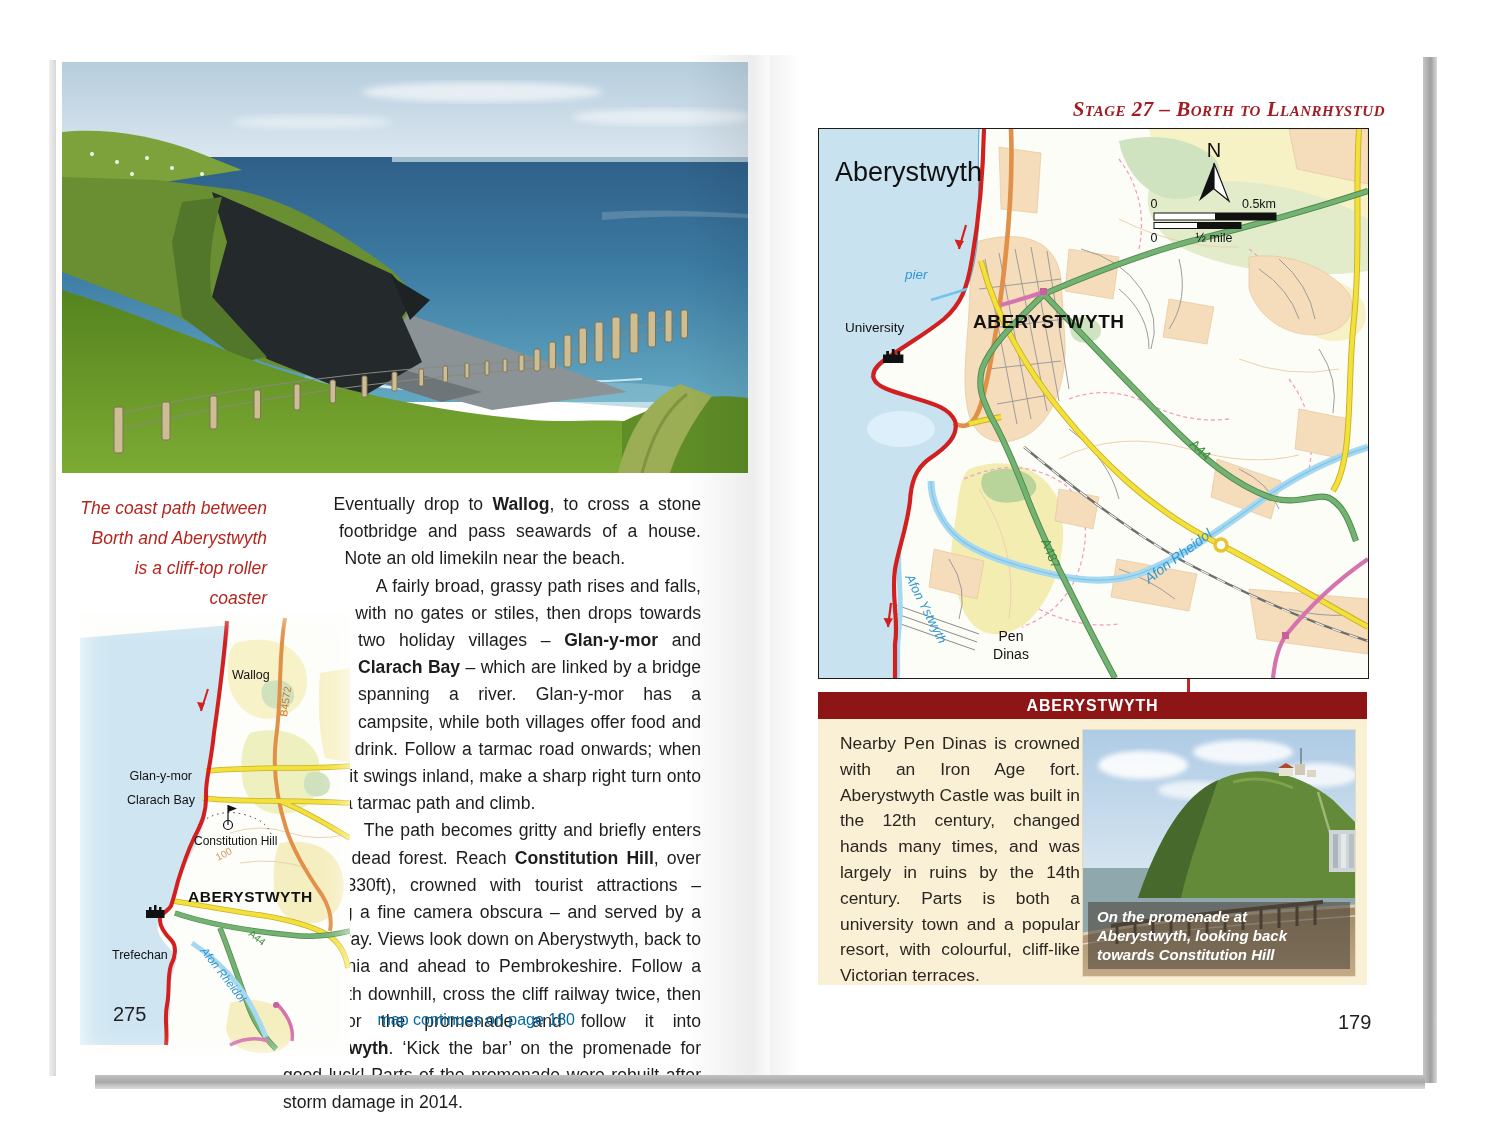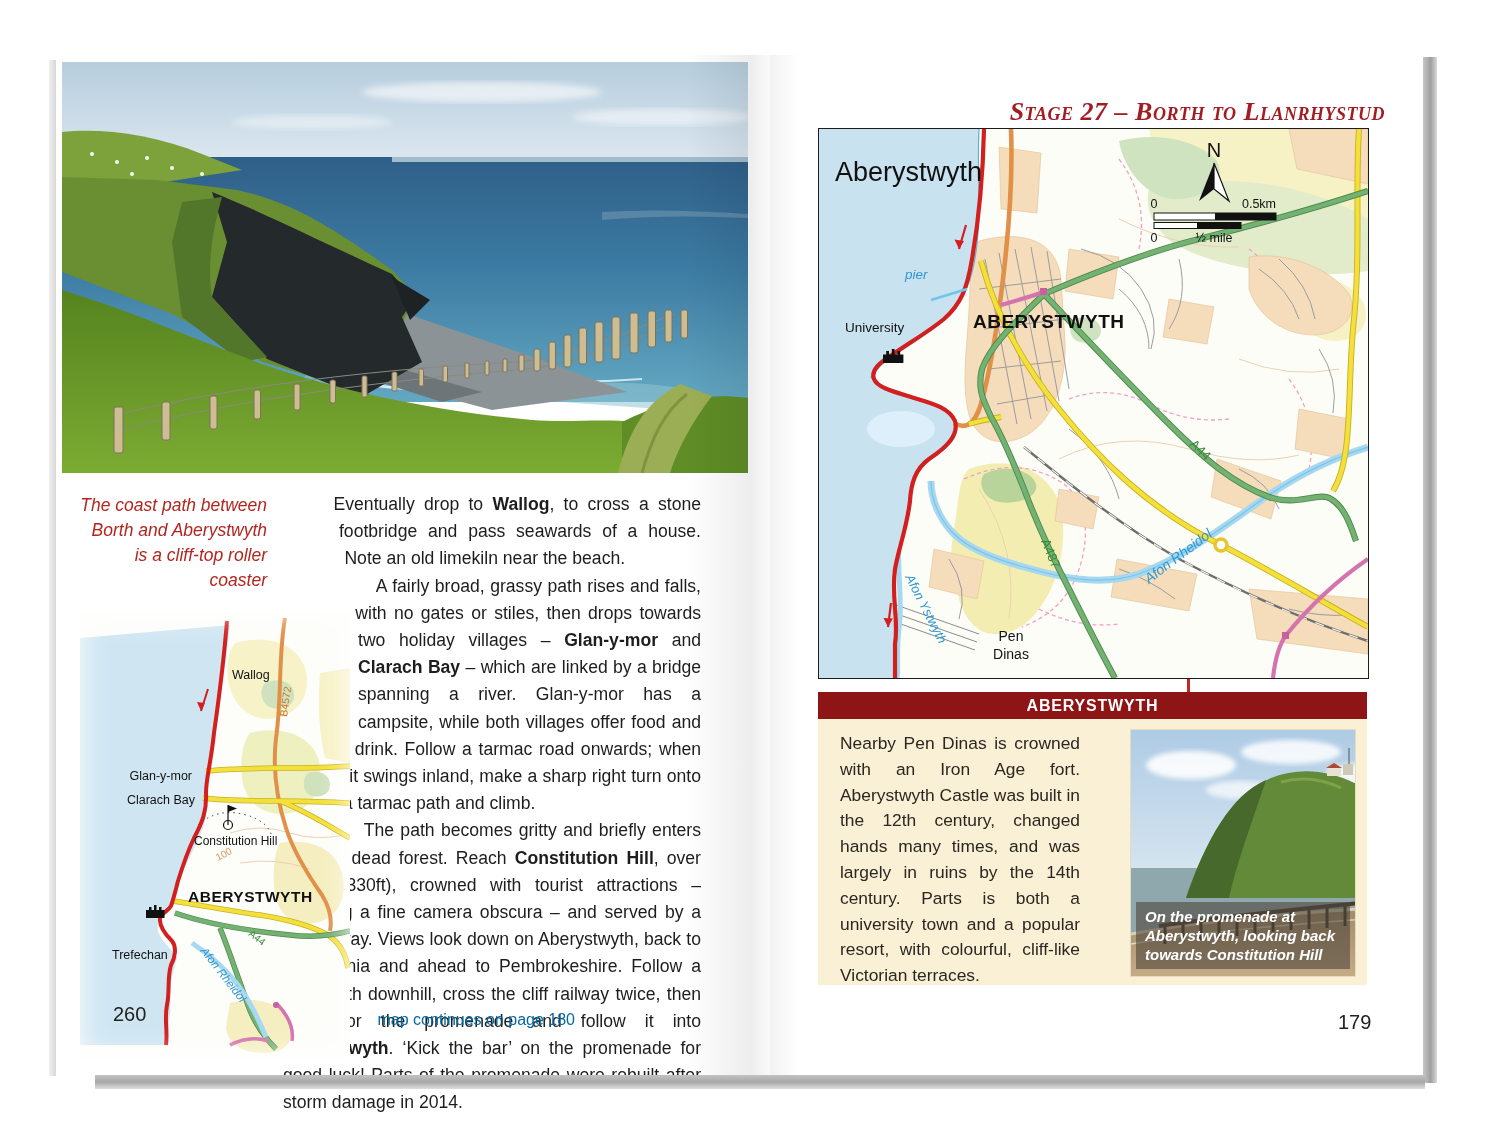--- a/index.html
+++ b/index.html
@@ -13,45 +13,45 @@
   .edge-left{position:absolute;left:49px;top:60px;width:7px;height:1016px;
       background:linear-gradient(90deg,#efefef,#d8d8d8);}
   .spine{position:absolute;left:630px;top:0;width:85px;height:100%;
       background:linear-gradient(90deg,rgba(0,0,0,0) 0%,rgba(0,0,0,0.07) 78%,rgba(0,0,0,0.02) 100%);pointer-events:none;}
   .spine2{position:absolute;left:715px;top:0;width:30px;height:100%;
       background:linear-gradient(90deg,rgba(0,0,0,0.05),rgba(0,0,0,0));pointer-events:none;}
 
   
   .photo-main{position:absolute;left:7px;top:7px;width:686px;height:411px;overflow:hidden;}
   .caption-red{position:absolute;left:20px;top:438px;width:192px;text-align:right;
-      color:#b3261f;font-style:italic;font-size:17.5px;line-height:25px;}
+      color:#b3261f;font-style:italic;font-size:17.5px;line-height:30px;}
   .bodytext{position:absolute;left:228px;top:436px;width:418px;
       font-size:17.6px;line-height:27.2px;color:#1d1d1d;text-align:justify;}
   .bodytext p{margin:0;}
   .bodytext p + p{text-indent:26px;}
   .map-spacer{float:left;width:75px;height:352px;margin-top:139px;
       shape-outside:polygon(0 0,40px 0,46px 30px,56px 80px,70px 150px,73px 210px,64px 260px,52px 310px,46px 352px,0 352px);
       shape-margin:5px;}
   .leftmap{position:absolute;left:25px;top:558px;width:270px;height:445px;}
   .pagenum{position:absolute;font-size:20px;color:#222;}
   .footnote{position:absolute;left:230px;top:956px;width:290px;text-align:right;font-size:16px;color:#0369a1;}
 
   
   .stage-header{position:absolute;right:38px;top:42px;width:560px;text-align:right;
       font-family:"Liberation Serif",serif;font-style:italic;font-weight:bold;
-      font-variant:small-caps;font-size:26px;letter-spacing:.5px;color:#a11d22;}
+      font-variant:small-caps;font-size:21px;letter-spacing:.5px;color:#a11d22;}
   .rightmap{position:absolute;left:763px;top:73px;width:549px;height:549px;border:1.6px solid #1c1c1c;box-sizing:content-box;}
   .connector{position:absolute;left:1132px;top:624px;width:2.5px;height:13px;background:#c42525;}
   .banner{position:absolute;left:763px;top:637px;width:549px;height:27px;background:#8e1515;
       color:#fff;font-weight:bold;font-size:16px;letter-spacing:.8px;text-align:center;line-height:27px;}
   .infobox{position:absolute;left:763px;top:664px;width:549px;height:266px;background:#faf0d6;}
   .infobox .boxtext{position:absolute;left:22px;top:12px;width:240px;
       font-size:17.4px;line-height:25.8px;color:#2c2620;text-align:justify;}
   .infobox .facilities{margin-top:12px;color:#b3261f;}
-  .boxphoto{position:absolute;right:12px;top:11px;width:224px;height:246px;overflow:hidden;
+  .boxphoto{position:absolute;right:12px;top:11px;width:272px;height:246px;overflow:hidden;
       outline:1px solid #e6dcc0;}
   .boxphoto .overlay{position:absolute;left:5px;right:5px;bottom:7px;background:rgba(78,70,60,.6);
       color:#fff;font-style:italic;font-weight:bold;font-size:15px;line-height:19px;padding:5px 9px;}
   svg text{font-family:"Liberation Sans",sans-serif;}
 </style>
 </head>
 <body>
 
 <div class="canvas">
   <div class="book">
@@ -237,21 +237,21 @@
           <text x="32" y="346" font-size="12.5" fill="#111">Trefechan</text>
           <text x="207" y="104" font-size="10.5" fill="#c87830" transform="rotate(-82 207 104)">B4572</text>
           <text x="138" y="248" font-size="10" fill="#d89860" transform="rotate(-28 138 248)">100</text>
           <text x="120" y="338" font-size="11.5" font-style="italic" fill="#2f96d2" transform="rotate(52 120 338)">Afon Rheidol</text>
           <text x="168" y="322" font-size="10" fill="#3a8a3a" transform="rotate(38 168 322)">A44</text>
 
           <rect x="-24" y="-24" width="318" height="493" fill="none" stroke="#ffffff" stroke-width="48" filter="url(#blurv)"></rect>
         </svg>
       </div>
 
-      <div class="pagenum" style="left:58px;top:948px;">260</div>
+      <div class="pagenum" style="left:58px;top:948px;">275</div>
       <div class="footnote">map continues on page 180</div>
     </div>
 
     <div>
 
       <div class="stage-header">Stage 27 – Borth to Llanrhystud</div>
 
       <div class="rightmap">
         <svg width="549" height="549" viewBox="0 0 549 549">
           <rect x="0" y="0" width="549" height="549" fill="#fdfdf8"></rect>

